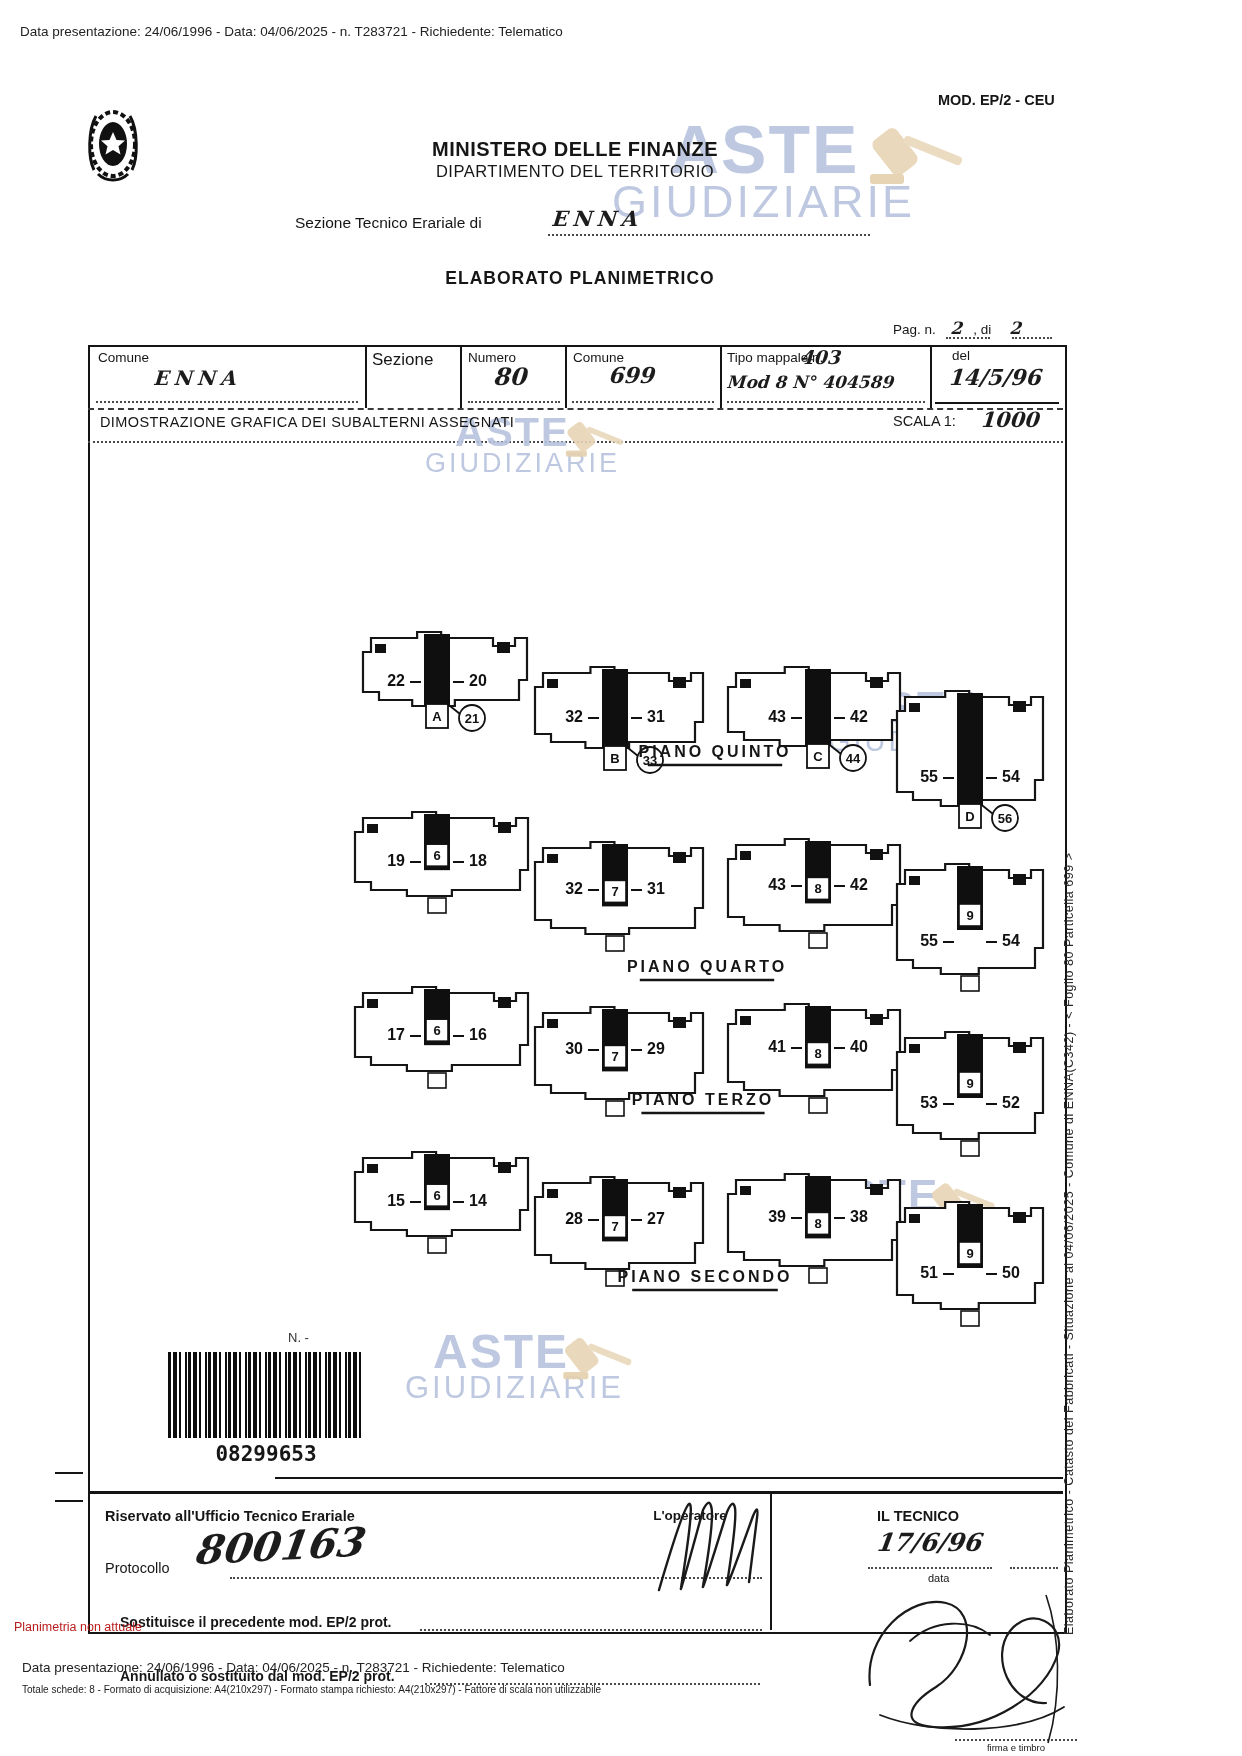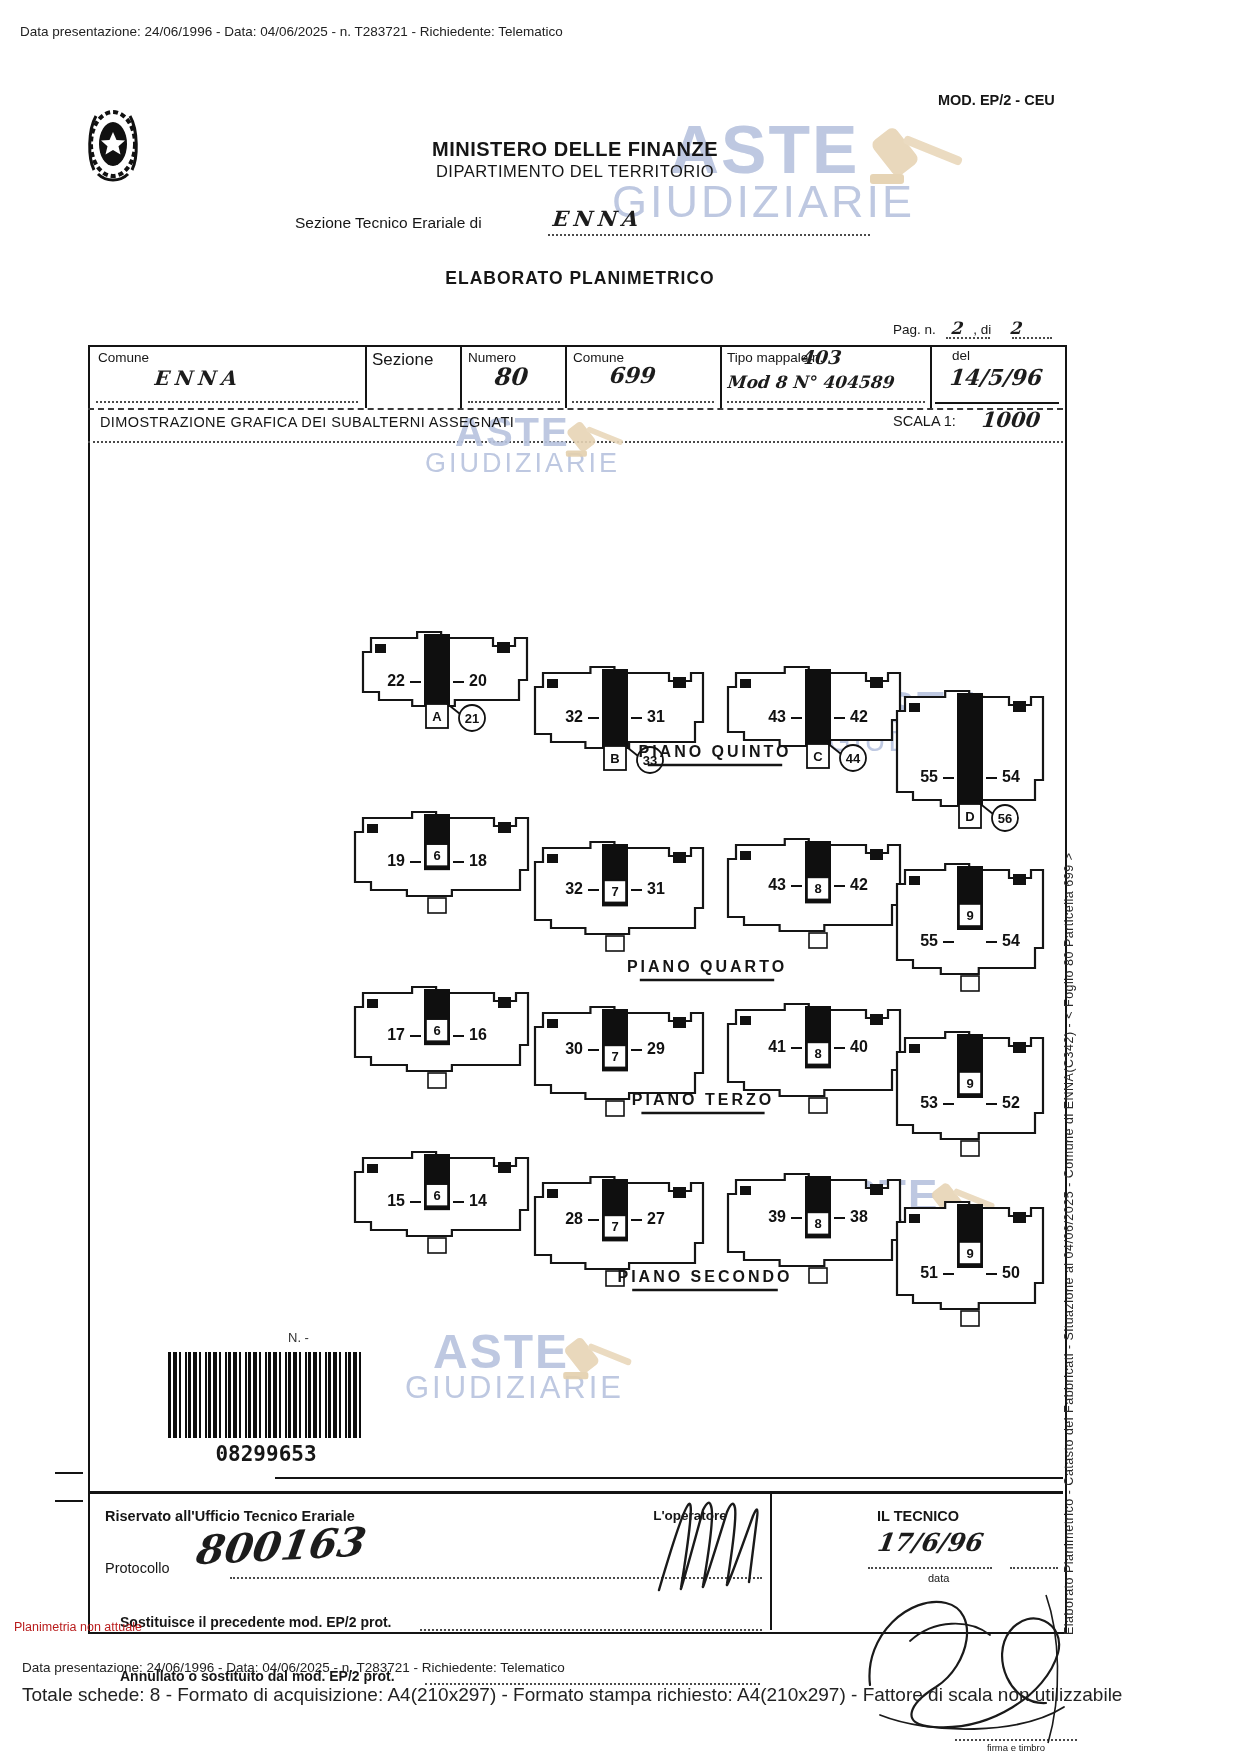--- a/index.html
+++ b/index.html
@@ -442,17 +442,17 @@
   <div class="abs dots" style="left:955px;top:1738px;width:122px;"></div>
   <div class="abs ink nowrap" style="left:1016px;top:1742px;transform:translateX(-50%);font-size:9.5px;">firma e timbro</div>
 
   <div class="abs ink b nowrap" style="left:120px;top:1614px;font-size:14px;">Sostituisce il precedente mod. EP/2 prot.</div>
   <div class="abs dots" style="left:420px;top:1628px;width:342px;"></div>
 
   <div class="abs ink nowrap" style="left:14px;top:1620px;font-size:12.5px;color:#b91c1c;">Planimetria non attuale</div>
   <div class="abs ink nowrap" style="left:22px;top:1660px;font-size:13.5px;color:#222;">Data presentazione: 24/06/1996 - Data: 04/06/2025 - n. T283721 - Richiedente: Telematico</div>
   <div class="abs ink b nowrap" style="left:120px;top:1668px;font-size:14px;">Annullato o sostituito dal mod. EP/2 prot.</div>
   <div class="abs dots" style="left:425px;top:1682px;width:335px;"></div>
-  <div class="abs ink nowrap" style="left:22px;top:1684px;font-size:19px;color:#222;">Totale schede: 8 - Formato di acquisizione: A4(210x297) - Formato stampa richiesto: A4(210x297) - Fattore di scala non utilizzabile</div>
+  <div class="abs ink nowrap" style="left:22px;top:1684px;font-size:10px;color:#222;">Totale schede: 8 - Formato di acquisizione: A4(210x297) - Formato stampa richiesto: A4(210x297) - Fattore di scala non utilizzabile</div>
 
   <div class="abs side-vert nowrap ink" style="left:1062px;top:660px;height:975px;">Elaborato Planimetrico - Catasto dei Fabbricati - Situazione al 04/06/2025 - Comune di ENNA(C342) - &lt; Foglio 80 Particella 699 &gt;</div>
 
 </div>
 
 </body></html>

